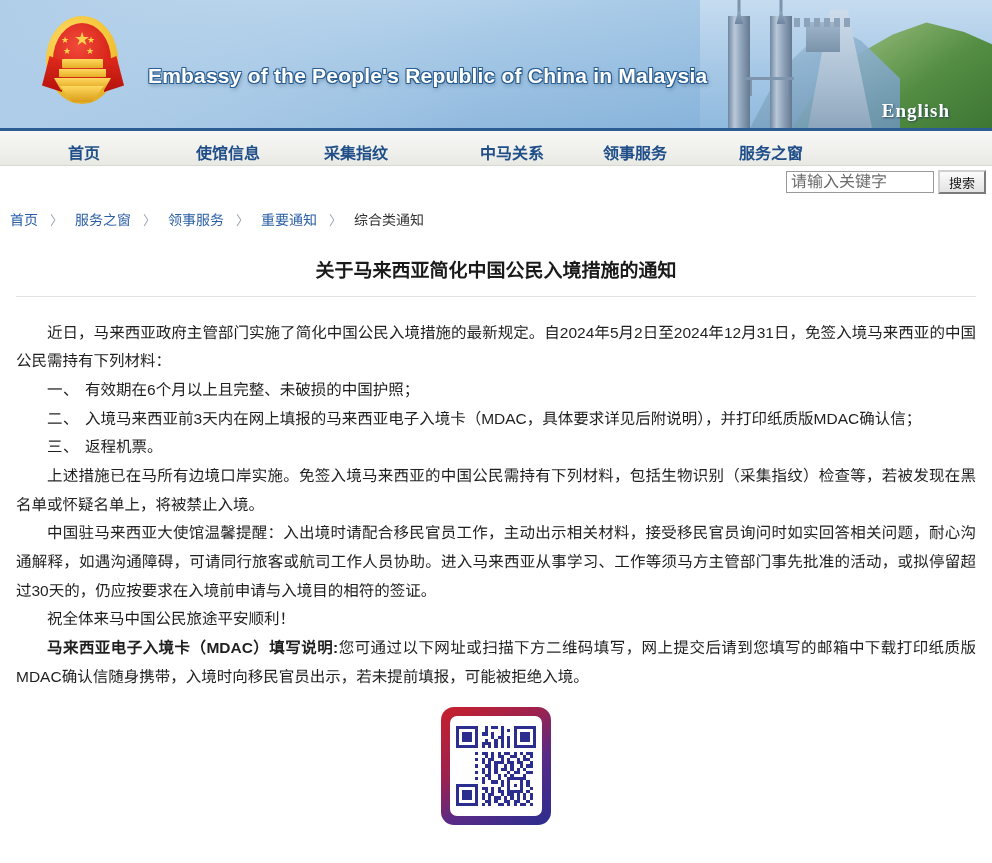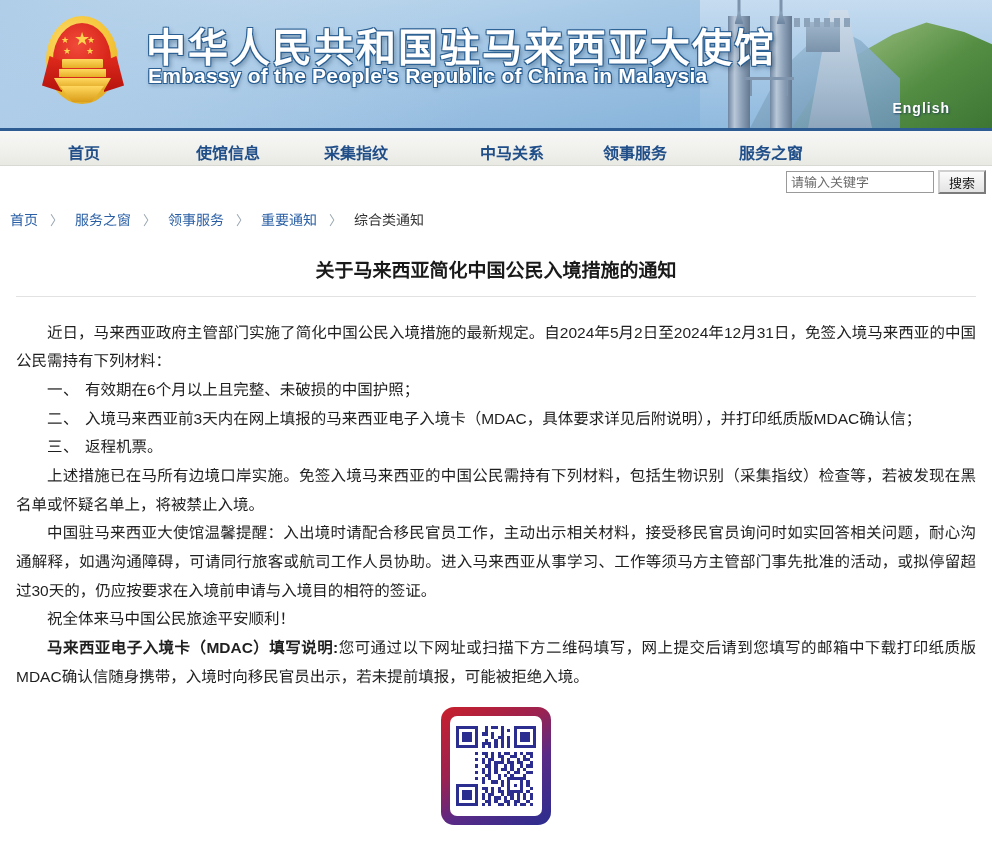--- a/index.html
+++ b/index.html
@@ -152,22 +152,22 @@
   }
   .banner-sub {
     position: absolute; left: 148px; top: 64px;
     color: #ffffff;
     font-size: 21px; font-weight: bold; letter-spacing: .2px;
     text-shadow: 1px 1px 0 #2a5f93, -1px 1px 0 #2a5f93, 1px -1px 0 #2a5f93, -1px -1px 0 #2a5f93, 1px 2px 4px rgba(20,50,80,.45);
     white-space: nowrap;
   }
   .english-link {
     position: absolute; right: 42px; top: 100px;
-    color: #ffffff; font-size: 14px; font-weight: bold;
-    font-family: Liberation Sans, sans-serif;
+    color: #ffffff; font-size: 19px; font-weight: bold;
+    font-family: Liberation Serif, serif;
     letter-spacing: 1px;
     text-shadow: 1px 1px 2px rgba(30,60,90,.8);
     text-decoration: none; cursor: pointer;
   }
 
   
   .nav {
     position: relative;
     width: 992px; height: 38px;
     background: linear-gradient(to bottom, #f7f7f5 0%, #f1f1ee 50%, #e9e9e4 100%);
@@ -189,21 +189,21 @@
   .search-row {
     position: relative;
     width: 992px; height: 36px;
     background: #ffffff;
   }
   .search-input {
     position: absolute; right: 58px; top: 5px;
     width: 148px; height: 22px;
     border: 1px solid #9a9a9a;
     background: #ffffff;
-    font-size: 13px;
+    font-size: 16px;
     color: #333;
     padding: 0 4px;
     font-family: "Liberation Sans", "DejaVu Sans", sans-serif;
   }
   .search-input::placeholder { color: #6b6b6b; }
   .search-btn {
     position: absolute; right: 6px; top: 4px;
     width: 48px; height: 24px;
     border: 2px outset #cfcfcf;
     background: linear-gradient(to bottom, #fbfbfb, #e3e3e3);
@@ -317,21 +317,20 @@
     <span class="emblem-star s3">★</span>
     <span class="emblem-star s4">★</span>
     <div class="emblem-drape-l"></div>
     <div class="emblem-drape-r"></div>
     <div class="emblem-gate"></div>
     <div class="emblem-gate2"></div>
     <div class="emblem-base"></div>
     <div class="emblem-cog"></div>
   </div>
 
-  <div class="banner-title">中华人民共和国驻马来西亚大使馆</div>
   <div class="banner-sub">Embassy of the People's Republic of China in Malaysia</div>
   <a class="english-link" href="#">English</a>
 </div>
 
 <nav class="nav">
   <a class="nav-item" href="#" style="margin-left: 0px; position: absolute; left: 62px; top: 9px;">首页</a>
   <a class="nav-item" href="#" style="margin-left: 16px; position: absolute; left: 174px; top: 9px;">使馆信息</a>
   <a class="nav-item" href="#" style="position: absolute; left: 318px; margin-left: 0px; top: 9px;">采集指纹</a>
   <a class="nav-item" href="#" style="margin-left: 16px; position: absolute; left: 458px; top: 9px;">中马关系</a>
   <a class="nav-item" href="#" style="margin-left: 0px; position: absolute; left: 597px; top: 9px;">领事服务</a>

